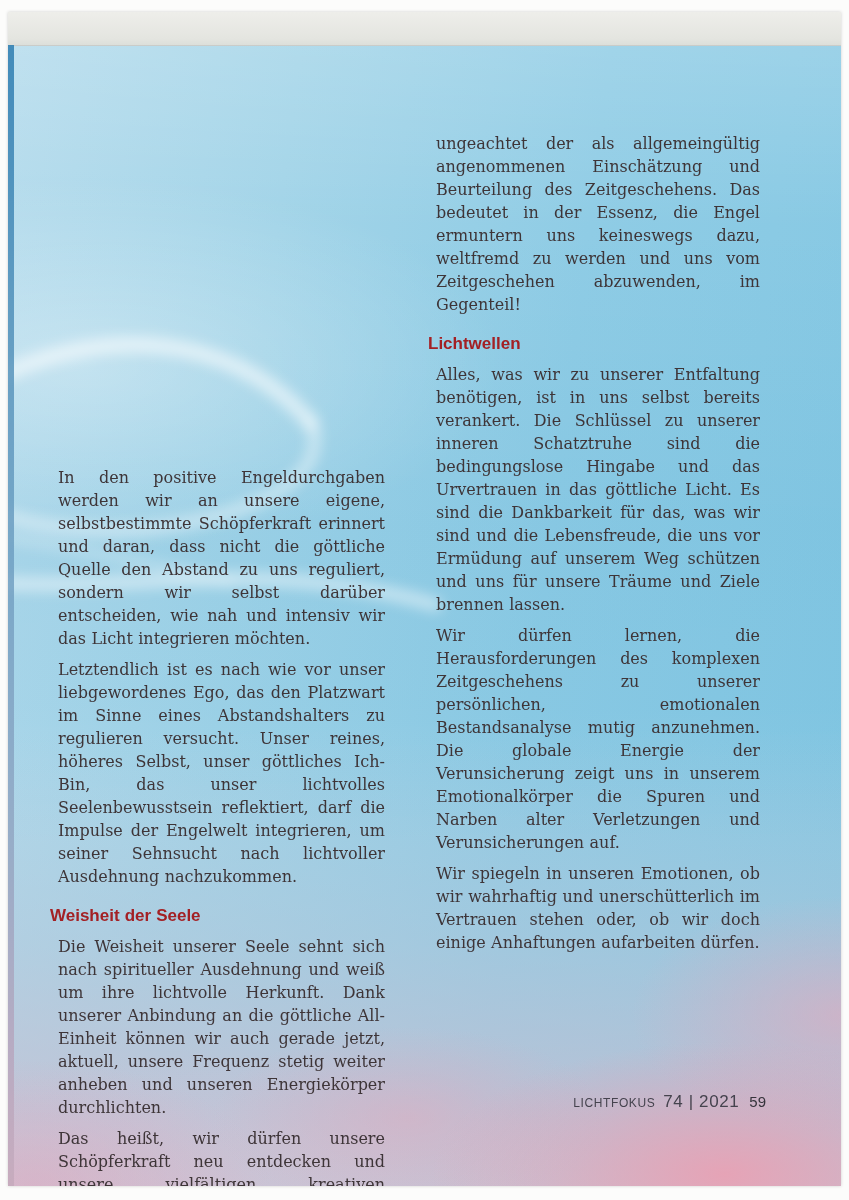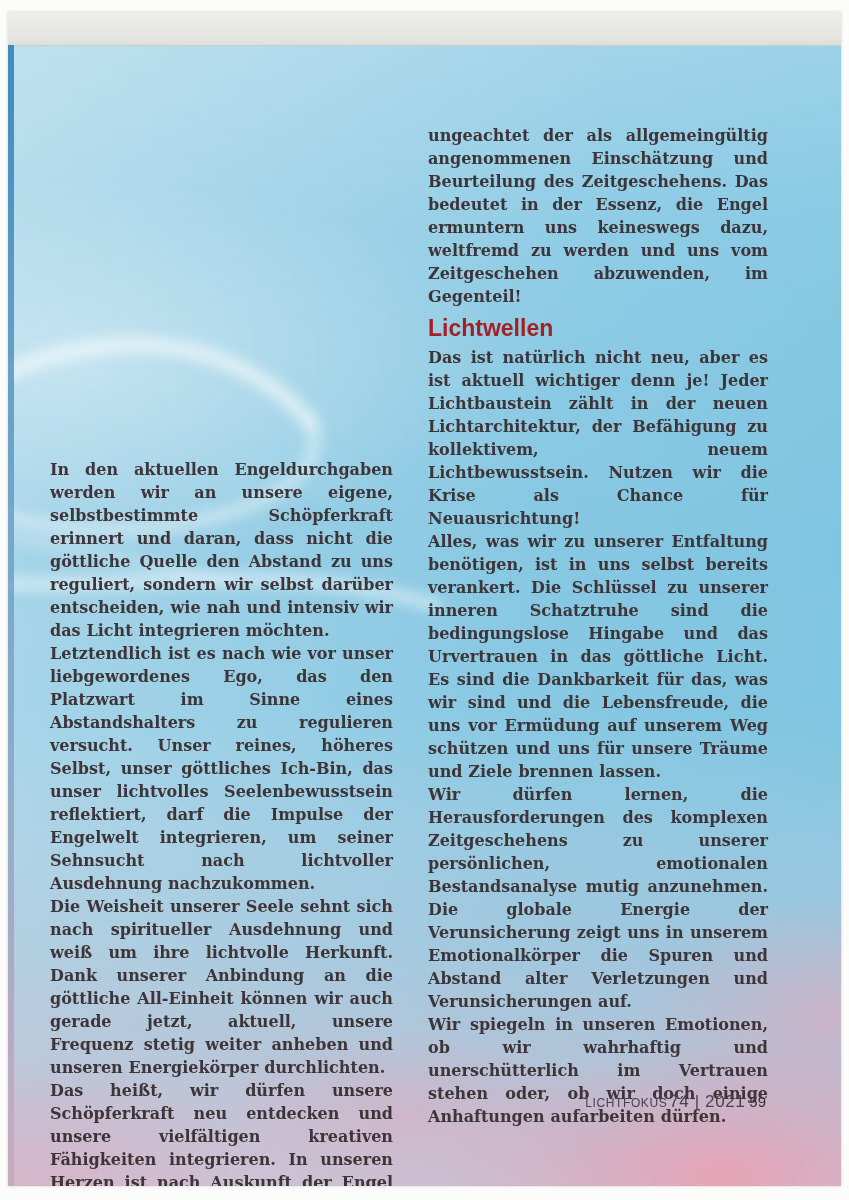--- a/index.html
+++ b/index.html
@@ -37,27 +37,27 @@
     background:linear-gradient(180deg,#2c7cb0 0%,#4b8db8 20%,#6f9fc2 45%,#93a6c2 70%,#b7a6be 88%,#c5aabc 100%);
     opacity:.85;
   }
   .col{
     position:absolute;text-align:justify;color:#3e3538;
     font-size:16px;line-height:23px;
     hyphens:auto;-webkit-hyphens:auto;word-spacing:.02em;
   }
   .col-left{left:42px;top:446px;width:343px;}
   .col-right{left:420px;top:112px;width:340px;}
-  .para{margin:0;font-weight:bold;}
+  .para{margin:8px;}
   .heading{
     font-family:"Liberation Sans", sans-serif;font-weight:700;
-    color:#a32024;font-size:23px;line-height:22px;margin:9px 0 7px 0;
+    color:#a32024;font-size:17px;line-height:22px;margin:17px 0 7px 0;
   }
   .footer{
-    position:absolute;top:1080px;right:75px;display:flex;align-items:baseline;gap:4px;
+    position:absolute;top:1080px;right:75px;display:flex;align-items:baseline;gap:10px;
     font-family:"Liberation Sans", sans-serif;color:#45434e;
   }
   .footer .mag{font-size:12px;letter-spacing:.6px;}
   .footer .issue{font-size:17px;letter-spacing:.6px;margin-left:-2px;}
   .footer .page-num{font-size:15px;color:#35333b;}
 </style>
 </head>
 <body>
 
 <div class="page">
@@ -74,31 +74,31 @@
         <path d="M -20 298 C 120 312, 265 272, 440 322" stroke-width="12" opacity="0.55"></path>
         <path d="M -20 250 C 60 262, 150 278, 235 300" stroke-width="7" opacity="0.35"></path>
       </g>
     </svg>
   </div>
 
   <div class="topstrip"></div>
   <div class="spine-edge"></div>
 
   <div class="col col-left" lang="de">
-      <p class="para">In den aktuellen Engeldurchgaben werden wir an unsere eigene, selbstbestimmte Schöpferkraft erinnert und daran, dass nicht die göttliche Quelle den Abstand zu uns reguliert, sondern wir selbst darüber entscheiden, wie nah und intensiv wir das Licht integrieren möchten.</p>
+      <p class="para">In den positive Engeldurchgaben werden wir an unsere eigene, selbstbestimmte Schöpferkraft erinnert und daran, dass nicht die göttliche Quelle den Abstand zu uns reguliert, sondern wir selbst darüber entscheiden, wie nah und intensiv wir das Licht integrieren möchten.</p>
       <p class="para">Letztendlich ist es nach wie vor unser liebgewordenes Ego, das den Platzwart im Sinne eines Abstandshalters zu regulieren versucht. Unser reines, höheres Selbst, unser göttliches Ich-Bin, das unser lichtvolles Seelenbewusstsein reflektiert, darf die Impulse der Engelwelt integrieren, um seiner Sehnsucht nach lichtvoller Ausdehnung nachzukommen.</p>
+      <h2 class="heading">Weisheit der Seele</h2>
       <p class="para">Die Weisheit unserer Seele sehnt sich nach spiritueller Ausdehnung und weiß um ihre lichtvolle Herkunft. Dank unserer Anbindung an die göttliche All-Einheit können wir auch gerade jetzt, aktuell, unsere Frequenz stetig weiter anheben und unseren Energiekörper durchlichten.</p>
       <p class="para">Das heißt, wir dürfen unsere Schöpferkraft neu entdecken und unsere vielfältigen kreativen Fähigkeiten integrieren. In unseren Herzen ist nach Auskunft der Engel nicht nur unser göttlicher Funke integriert, sondern auch unsere Befähigung zu einer Art spirituellem Immunsystem. Das heißt, wir können unseren Lichtkörper auf positive Frequenzen einschwingen,</p>
     </div>
   <div class="col col-right" lang="de">
       <p class="para">ungeachtet der als allgemeingültig angenommenen Einschätzung und Beurteilung des Zeitgeschehens. Das bedeutet in der Essenz, die Engel ermuntern uns keineswegs dazu, weltfremd zu werden und uns vom Zeitgeschehen abzuwenden, im Gegenteil!</p>
       <h2 class="heading">Lichtwellen</h2>
-      <p class="para">Das ist natürlich nicht neu, aber es ist aktuell wichtiger denn je! Jeder Lichtbaustein zählt in der neuen Lichtarchitektur, der Befähigung zu kollektivem, neuem Lichtbewusstsein. Nutzen wir die Krise als Chance für Neuausrichtung!</p>
       <p class="para">Alles, was wir zu unserer Entfaltung benötigen, ist in uns selbst bereits verankert. Die Schlüssel zu unserer inneren Schatztruhe sind die bedingungslose Hingabe und das Urvertrauen in das göttliche Licht. Es sind die Dankbarkeit für das, was wir sind und die Lebensfreude, die uns vor Ermüdung auf unserem Weg schützen und uns für unsere Träume und Ziele brennen lassen.</p>
-      <p class="para">Wir dürfen lernen, die Herausforderungen des komplexen Zeitgeschehens zu unserer persönlichen, emotionalen Bestandsanalyse mutig anzunehmen. Die globale Energie der Verunsicherung zeigt uns in unserem Emotionalkörper die Spuren und Abstand alter Verletzungen und Verunsicherungen auf.</p>
+      <p class="para">Wir dürfen lernen, die Herausforderungen des komplexen Zeitgeschehens zu unserer persönlichen, emotionalen Bestandsanalyse mutig anzunehmen. Die globale Energie der Verunsicherung zeigt uns in unserem Emotionalkörper die Spuren und Narben alter Verletzungen und Verunsicherungen auf.</p>
       <p class="para">Wir spiegeln in unseren Emotionen, ob wir wahrhaftig und unerschütterlich im Vertrauen stehen oder, ob wir doch einige Anhaftungen aufarbeiten dürfen.</p>
     </div>
 
   <div class="footer">
     <span class="mag">LICHTFOKUS</span>
     <span class="issue">74 | 2021</span>
     <span class="page-num">59</span>
   </div>
 </div>
 

